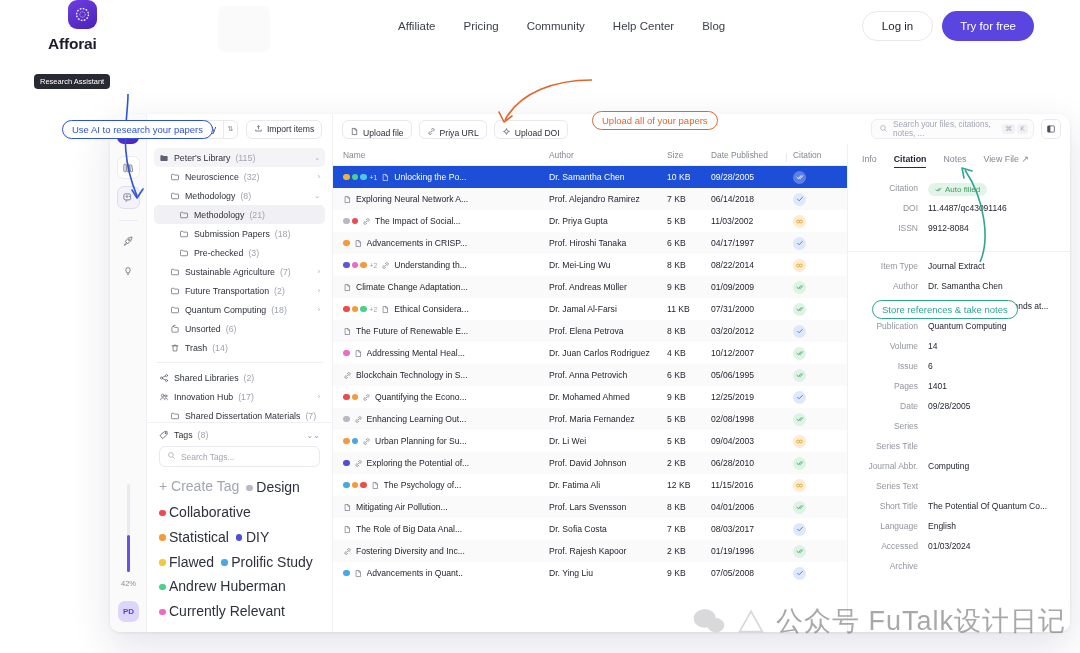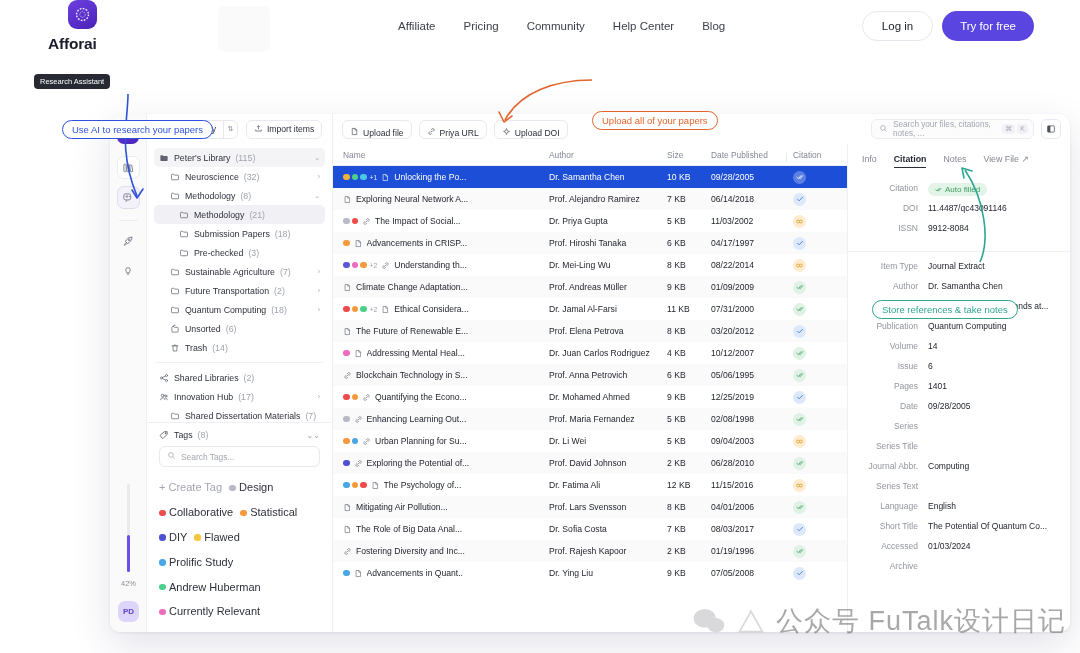--- a/index.html
+++ b/index.html
@@ -123,21 +123,21 @@
   
   .tags{ border-top:1px solid #f0f0f4; padding:7px 12px 9px;}
   .tags-hd{ display:flex;align-items:flex-end;gap:5px;font-size:8.8px;color:#2e313c;}
   .tags-hd .count{color:#a0a3b0;}
   .tags-hd .dbl{ margin-left:auto;color:#9b9ead;font-size:8px;}
   .tag-search{
     margin-top:6px;height:21px;border:1px solid #e9e9ef;border-radius:6px;
     display:flex;align-items:center;gap:5px;padding:0 7px;font-size:8.4px;color:#a3a6b2;cursor:text;
   }
   .tag-list{ margin-top:7px; line-height:1.55; }
-  .tag{ display:inline-flex;align-items:center;gap:3.5px;font-size:11px;color:#2e313c;margin-right:7px;white-space:nowrap;cursor:pointer;}
+  .tag{ display:inline-flex;align-items:center;gap:3.5px;font-size:14px;color:#2e313c;margin-right:7px;white-space:nowrap;cursor:pointer;}
   .tag .dot{ width:6.5px;height:6.5px;border-radius:50%;display:inline-block;}
   .tag.create{ color:#a3a6b2;}
 
   
   .main{ flex:1; display:flex; flex-direction:column; min-width:0;}
   .main-toolbar{ height:30px; display:flex;align-items:center; padding:0 9px; gap:7px;}
   .tbtn{
     display:flex;align-items:flex-end;gap:4px;border:1px solid #e8e8ee;border-radius:6px;height:19px;
     padding:0 7px;font-size:8.6px;color:#2c2f3a;cursor:pointer;background:#fff;white-space:nowrap;
   }
@@ -1129,26 +1129,26 @@
    </div>
             <div class="drow">
      <div class="dlabel">Journal Abbr.</div>
      <div class="dval">Computing</div>
    </div>
             <div class="drow">
      <div class="dlabel">Series Text</div>
      <div class="dval"></div>
    </div>
             <div class="drow">
+     <div class="dlabel">Short Title</div>
+     <div class="dval">The Potential Of Quantum Co...</div>
+   </div>
+            <div class="drow">
      <div class="dlabel">Language</div>
      <div class="dval">English</div>
-   </div>
-            <div class="drow">
-     <div class="dlabel">Short Title</div>
-     <div class="dval">The Potential Of Quantum Co...</div>
    </div>
             <div class="drow">
      <div class="dlabel">Accessed</div>
      <div class="dval">01/03/2024</div>
    </div>
             <div class="drow">
      <div class="dlabel">Archive</div>
      <div class="dval"></div>
    </div>
           </div>

